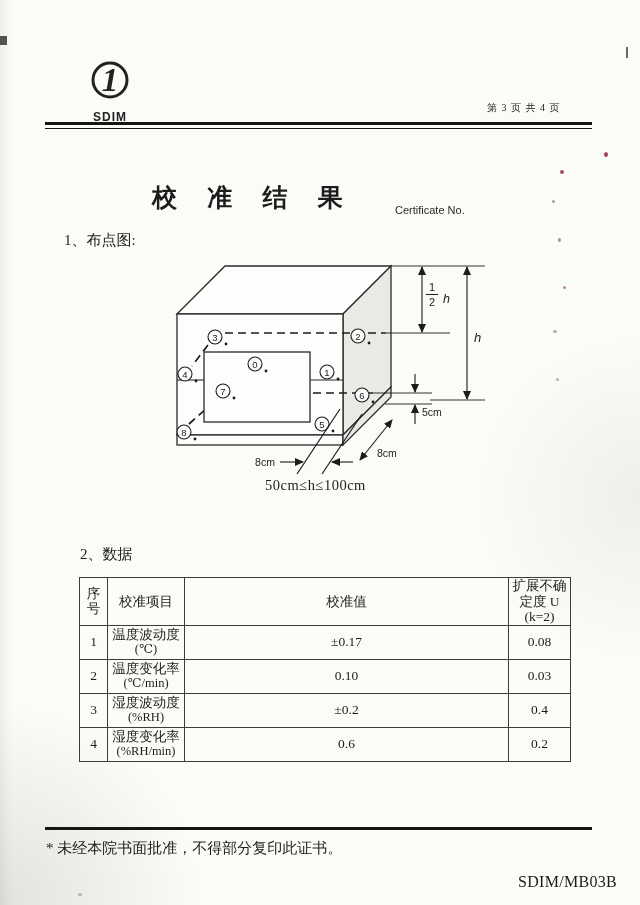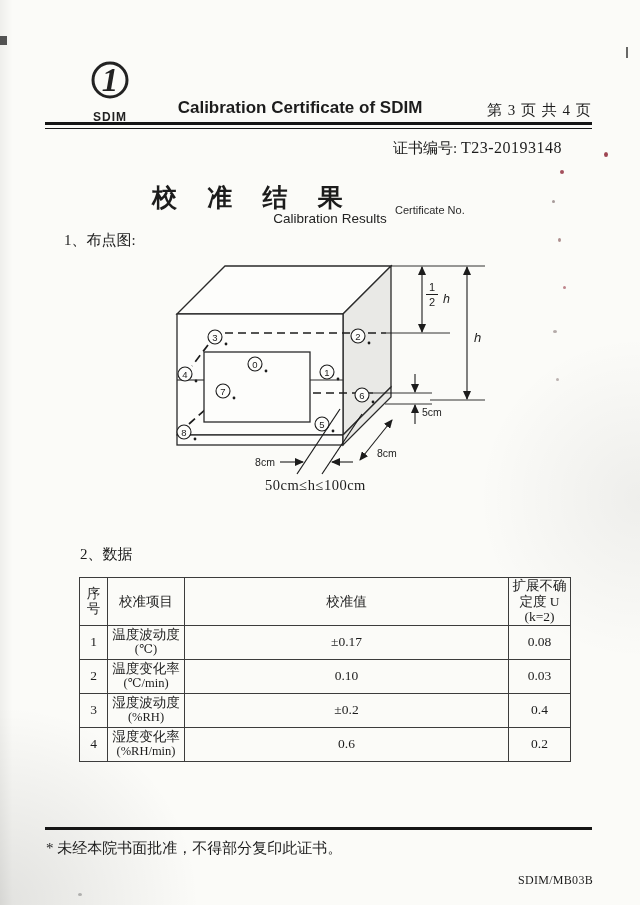--- a/index.html
+++ b/index.html
@@ -12,21 +12,21 @@
       #fbfbf8;
     font-family:"Liberation Serif","DejaVu Serif",serif;
     color:#1c1c1c;
   }
   .abs{position:absolute;}
   
   .logo{left:80px; top:58px; width:60px; text-align:center;}
   .logo .sdim{font-family:"Liberation Sans","DejaVu Sans",sans-serif; font-weight:bold; font-size:12px; letter-spacing:1px; margin-top:-2px; color:#222;}
   .title-zh{left:148px; top:62px; width:310px; text-align:center; font-size:23px; font-weight:bold; letter-spacing:1px; white-space:nowrap;}
   .title-en{left:150px; top:98px; width:300px; text-align:center; font-family:"Liberation Sans","DejaVu Sans",sans-serif; font-weight:bold; font-size:17px; white-space:nowrap;}
-  .page-info{left:487px; top:101px; font-size:15px; letter-spacing:1px; white-space:nowrap;}
+  .page-info{left:487px; top:101px; font-size:10px; letter-spacing:1px; white-space:nowrap;}
   .rule-header{left:45px; top:122px; width:547px; height:3px; border-top:3.5px solid #161616; border-bottom:1.3px solid #161616;}
   .cert-line{left:393px; top:139px; font-size:15px; white-space:nowrap;}
   .cert-line .val{font-size:16px; letter-spacing:0.5px;}
   .cert-en{left:395px; top:162px; font-family:"Liberation Sans","DejaVu Sans",sans-serif; font-size:11px; color:#2a2a2a;margin-top:42px;}
   
   .result-title{left:140px; top:181px; width:380px; text-align:left; font-size:25px; font-weight:bold; letter-spacing:12px; text-indent:12px; white-space:nowrap;}
   .result-sub{left:140px; top:211px; width:380px; text-align:center; font-family:"Liberation Sans","DejaVu Sans",sans-serif; font-size:13.5px; color:#222;}
   .sec-label{font-size:15px; white-space:nowrap;}
   .sec1{left:64px; top:231px;}
   .sec2{left:80px; top:545px;}
@@ -42,48 +42,43 @@
   table.data th{height:46px; font-size:13.5px; line-height:1.15;}
   table.data td{height:33px; font-size:13.5px;}
   .hline{display:block; line-height:1.15;}
   .u-hdr{font-size:12.5px;}
   .item-unit{display:block; font-size:12.5px; line-height:1.1;}
   .item-name{display:block; line-height:1.2;}
   
   .rule-footer{left:45px; top:827px; width:547px; height:2.6px; background:#161616;}
   .note{left:46px; font-size:15px; white-space:nowrap;}
   .note1{top:839px;} .note2{top:857px;}
-  .form-code{left:518px; top:873px; font-size:12px; letter-spacing:0.3px;}
+  .form-code{left:518px; top:873px; font-size:16px; letter-spacing:0.3px;}
   
   .speck{position:absolute; border-radius:50%;}
   .mark{position:absolute; background:#2a2a2a;}
 </style>
 </head>
 <body>
 
 <div class="page">
 
   <div class="abs logo">
     <svg width="48" height="50" viewBox="0 0 48 50">
       <circle cx="24" cy="22" r="17" fill="none" stroke="#222" stroke-width="3"></circle>
       <text x="24" y="33" text-anchor="middle" style="font-family:'Liberation Serif',serif; font-weight:bold; font-style:italic; font-size:33px; fill:#222">1</text>
     </svg>
     <div class="sdim">SDIM</div>
   </div>
-  <div class="abs title-en">Calibration Certificate of SDIM</div>
   <div class="abs page-info">第 3 页 共 4 页</div>
   <div class="abs rule-header"></div>
 
-  <div class="abs cert-line">
-    <span>证书编号: </span><span class="val">T23-20193148</span>
-  </div>
   <div class="abs cert-en">Certificate No.</div>
 
   <div class="abs result-title">校 准 结 果</div>
-  <div class="abs result-sub">Calibration Results</div>
 
   <div class="abs sec-label sec1">1、布点图:</div>
 
   <div class="abs diagram">
     <svg width="400" height="225" viewBox="0 0 400 225">
       <defs>
         <marker id="ae" markerWidth="9" markerHeight="8" refX="8" refY="4" orient="auto" markerUnits="userSpaceOnUse">
           <path d="M0,0 L9,4 L0,8 z" fill="#1c1c1c"></path>
         </marker>
         <marker id="as" markerWidth="9" markerHeight="8" refX="1" refY="4" orient="auto" markerUnits="userSpaceOnUse">

